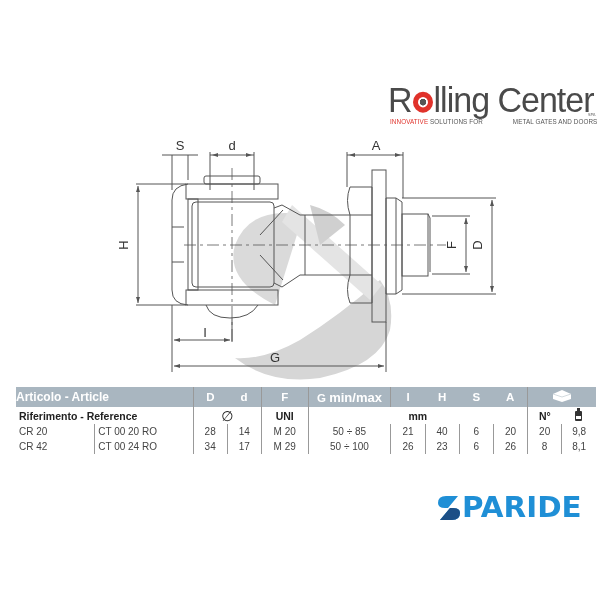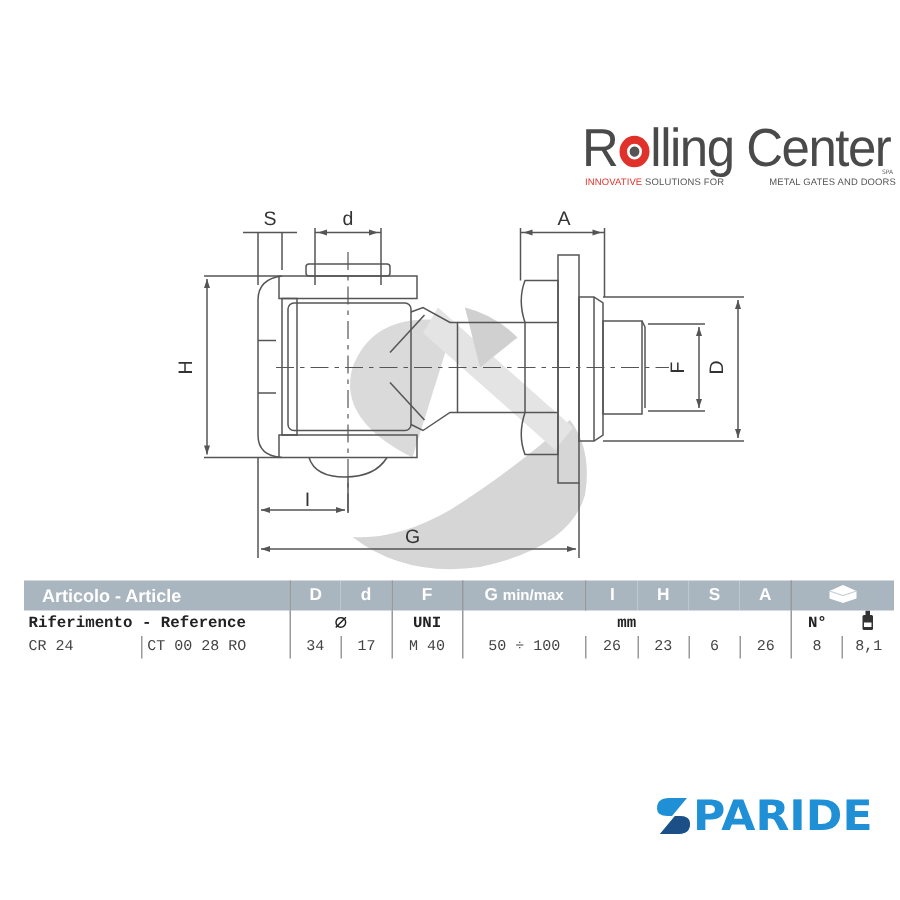--- a/index.html
+++ b/index.html
@@ -7,27 +7,27 @@
   .logo { position:absolute; left:376px; top:84px; width:220px; height:46px;margin-left:12px; }
   .logo-title { position:absolute; left:0; top:-4px; font-family:"Liberation Sans", sans-serif; font-size:34px; letter-spacing:-1px; color:#4a4a4a; font-weight:normal; white-space:nowrap; transform:scaleY(1.05); }
   .logo-title .o { display:inline-block; width:20px; height:20px; border-radius:50%; border:5px solid #e0322b; box-sizing:border-box; background:radial-gradient(circle, #555 0 3px, #fff 3.5px); vertical-align:-1px; margin:0 1px; }
   .logo-tag { position:absolute; left:2px; top:34px; font-size:6.3px; color:#555; white-space:nowrap; letter-spacing:0.1px; font-family:"Liberation Sans", sans-serif; }
   .logo-tag .red { color:#e0322b; }
   .logo-tag .gap { display:inline-block; width:30px; }
   .logo-spa { position:absolute; left:200px; top:28px; font-size:4px; color:#666; }
   .drawing { position:absolute; left:0; top:130px; width:600px; height:250px; }
   table.spec { position:absolute; left:16px; top:387px; width:580px; border-collapse:collapse; font-family:"Liberation Sans", sans-serif; font-size:10px; color:#444; }
   table.spec th { background:#a9b6c0; color:#ffffff; font-weight:bold; height:20px; padding:0; font-size:11.5px; text-align:center; }
-  table.spec th.left { text-align:left; padding-left:12px; font-size:12px; }
-  table.spec th small { font-size:10px; font-weight:bold; }
-  table.spec td { height:15px; padding:0; text-align:center;font-family:Liberation Mono, monospace; }
+  table.spec th.left { text-align:left; padding-left:0; font-size:12px; }
+  table.spec th small { font-size:13px; font-weight:bold; }
+  table.spec td { height:15px; padding:0; text-align:center; }
   table.spec td.left { text-align:left; padding-left:3px; }
   table.spec tr.sub td { font-weight:bold; color:#222; font-size:10.5px; height:17px; }
   .bl { border-left:1px solid #999; }
-  .paride { position:absolute; left:436px; top:490px; height:36px; width:160px;margin-top:36px; }
+  .paride { position:absolute; left:436px; top:490px; height:36px; width:160px; }
   .paride-text { position:absolute; left:26px; top:0; font-family:"DejaVu Sans", sans-serif; font-weight:bold; font-size:28px; color:#1f8fd6; letter-spacing:0px; line-height:36px; transform:scaleX(1.05); transform-origin:left; }
 </style>
 </head>
 <body>
 
 <div class="logo">
   <div class="logo-title"><span>R</span><span class="o"></span><span>lling Center</span></div>
   <div class="logo-spa">SPA</div>
   <div class="logo-tag"><span class="red">INNOVATIVE</span> <span>SOLUTIONS FOR</span><span class="gap"></span><span>METAL GATES AND DOORS</span></div>
 </div>
@@ -185,25 +185,39 @@
       <td class="bl">N°</td>
       <td>
         <svg width="9" height="13" viewBox="0 0 9 13">
             <rect x="3" y="0" width="3" height="3" fill="#333"></rect>
             <rect x="1" y="3" width="7" height="10" rx="1" fill="#333"></rect>
             <rect x="2" y="8" width="5" height="3" fill="#fff"></rect>
           </svg>
       </td>
     </tr>
     <tr>
-      <td class="left">CR 24</td>
-      <td class="left bl">CT 00 28 RO</td>
+      <td class="left">CR 20</td>
+      <td class="left bl">CT 00 20 RO</td>
+      <td class="bl">28</td>
+      <td class="bl">14</td>
+      <td class="bl">M 20</td>
+      <td class="bl">50 ÷ 85</td>
+      <td class="bl">21</td>
+      <td class="bl">40</td>
+      <td class="bl">6</td>
+      <td class="bl">20</td>
+      <td class="bl">20</td>
+      <td class="bl">9,8</td>
+    </tr>
+    <tr>
+      <td class="left">CR 42</td>
+      <td class="left bl">CT 00 24 RO</td>
       <td class="bl">34</td>
       <td class="bl">17</td>
-      <td class="bl">M 40</td>
+      <td class="bl">M 29</td>
       <td class="bl">50 ÷ 100</td>
       <td class="bl">26</td>
       <td class="bl">23</td>
       <td class="bl">6</td>
       <td class="bl">26</td>
       <td class="bl">8</td>
       <td class="bl">8,1</td>
     </tr>
   </tbody>
 </table>

